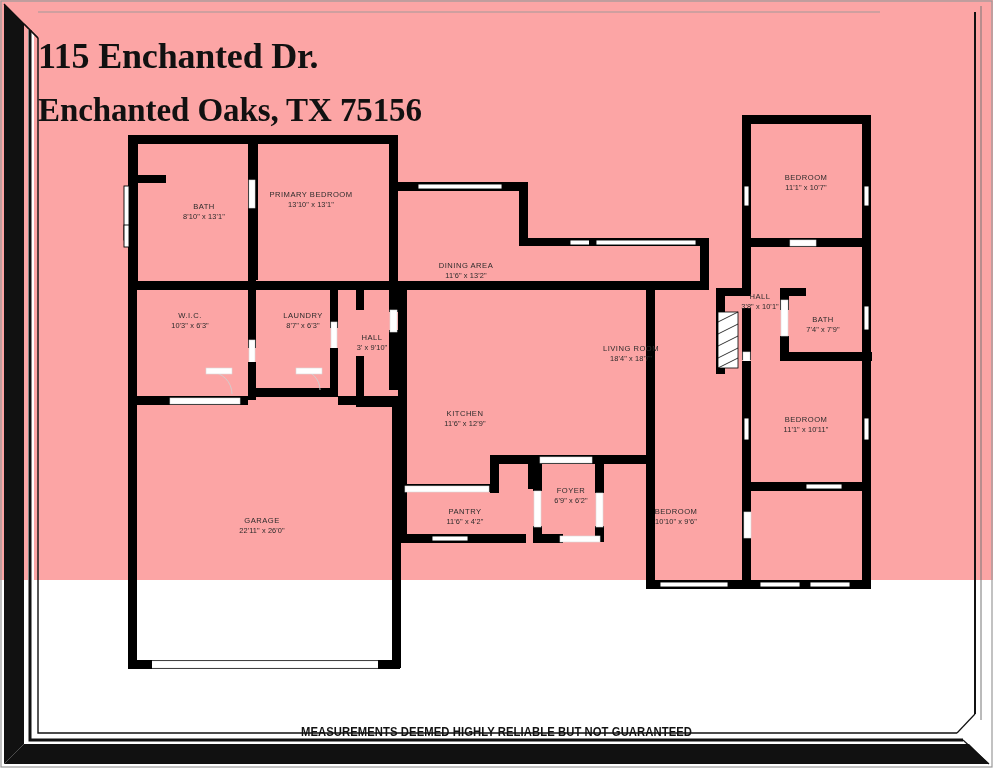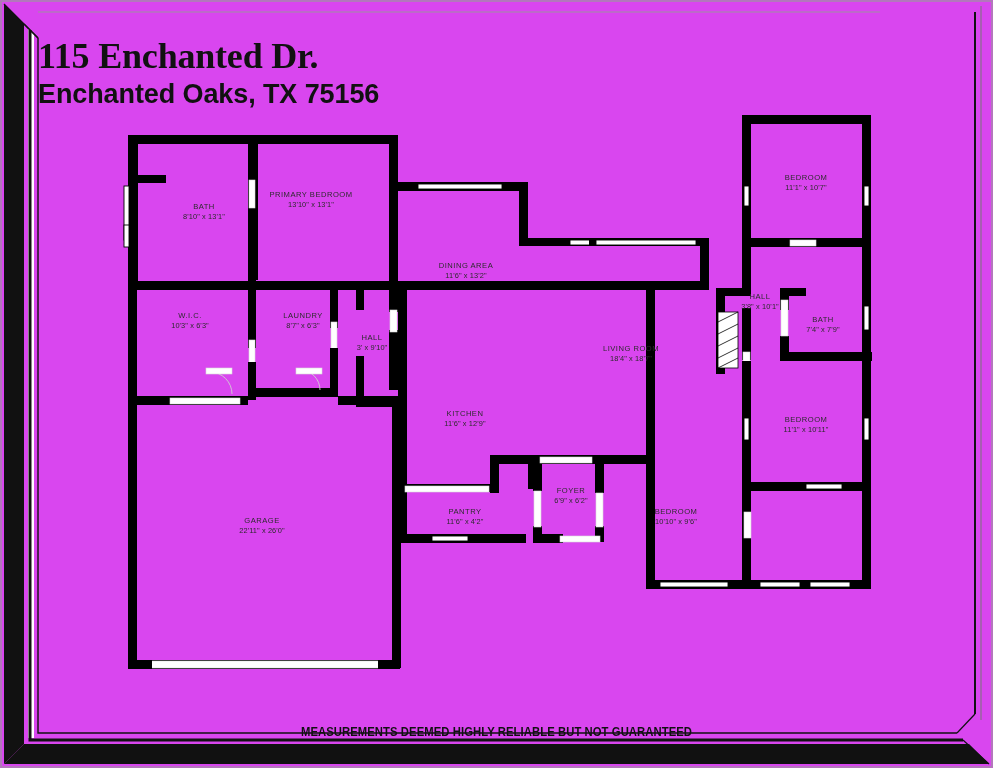--- a/index.html
+++ b/index.html
@@ -9,22 +9,22 @@
   }
   body {
     width: 993px;
     height: 768px;
     overflow: hidden;
     font-family: "Liberation Sans", sans-serif;
   }
   #page {
     position: relative;
     width: 993px;
-    height: 768px;
-    background: #d946ef;
+    height: 580px;
+    background: #fca5a5;
   }
   
   .frame-svg {
     position: absolute;
     left: 0; top: 0;
     width: 993px; height: 768px;
     pointer-events: none;
   }
   
   #title-block {
@@ -36,28 +36,28 @@
   #title-line1 {
     font-family: "Liberation Serif", serif;
     font-weight: bold;
     font-size: 36px;
     line-height: 40px;
     color: #111111;
     letter-spacing: -0.2px;
     white-space: nowrap;
   }
   #title-line2 {
-    font-family: Liberation Sans, sans-serif;
+    font-family: Liberation Serif, serif;
     font-weight: bold;
-    font-size: 27px;
+    font-size: 33px;
     line-height: 32px;
     color: #111111;
     letter-spacing: -0.1px;
     white-space: nowrap;
-    margin-top: 2px;
+    margin-top: 18px;
   }
   
   #footer-note {
     position: absolute;
     left: 0;
     top: 725px;
     width: 993px;
     text-align: center;
     font-family: "Liberation Sans", sans-serif;
     font-weight: bold;

